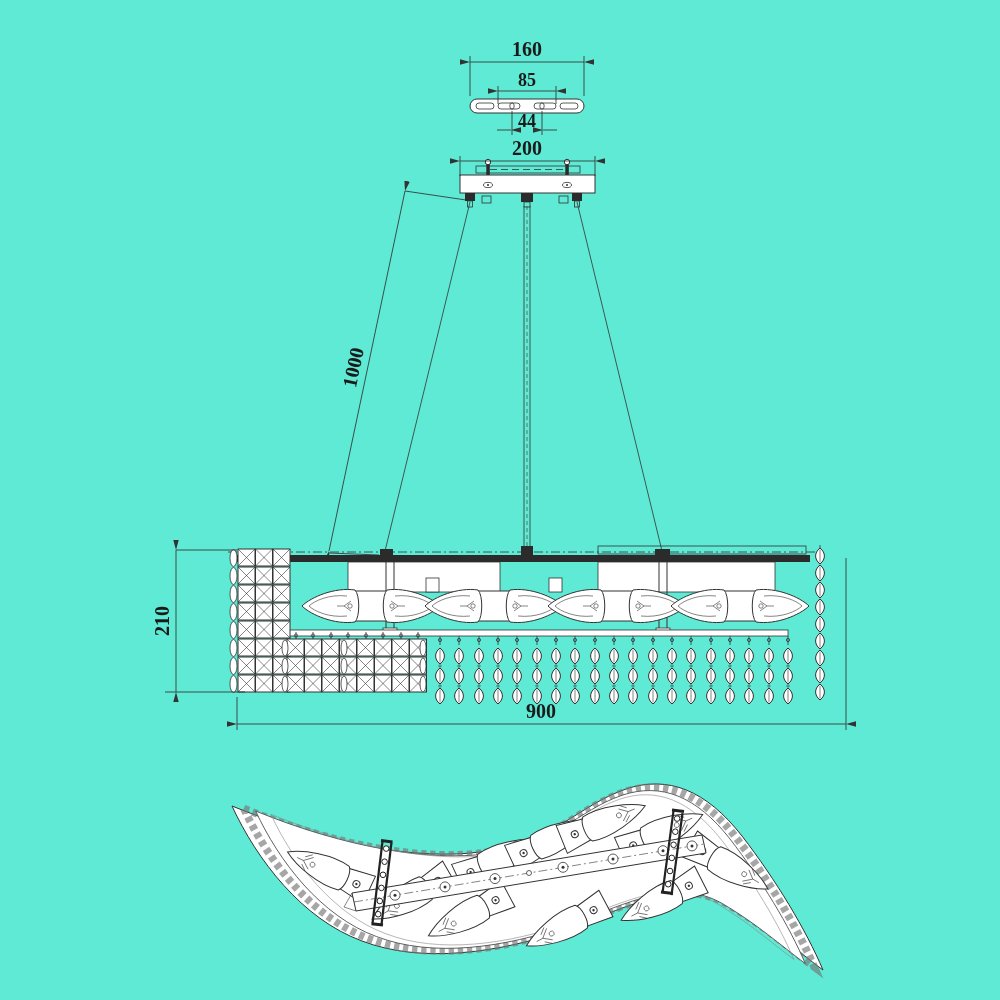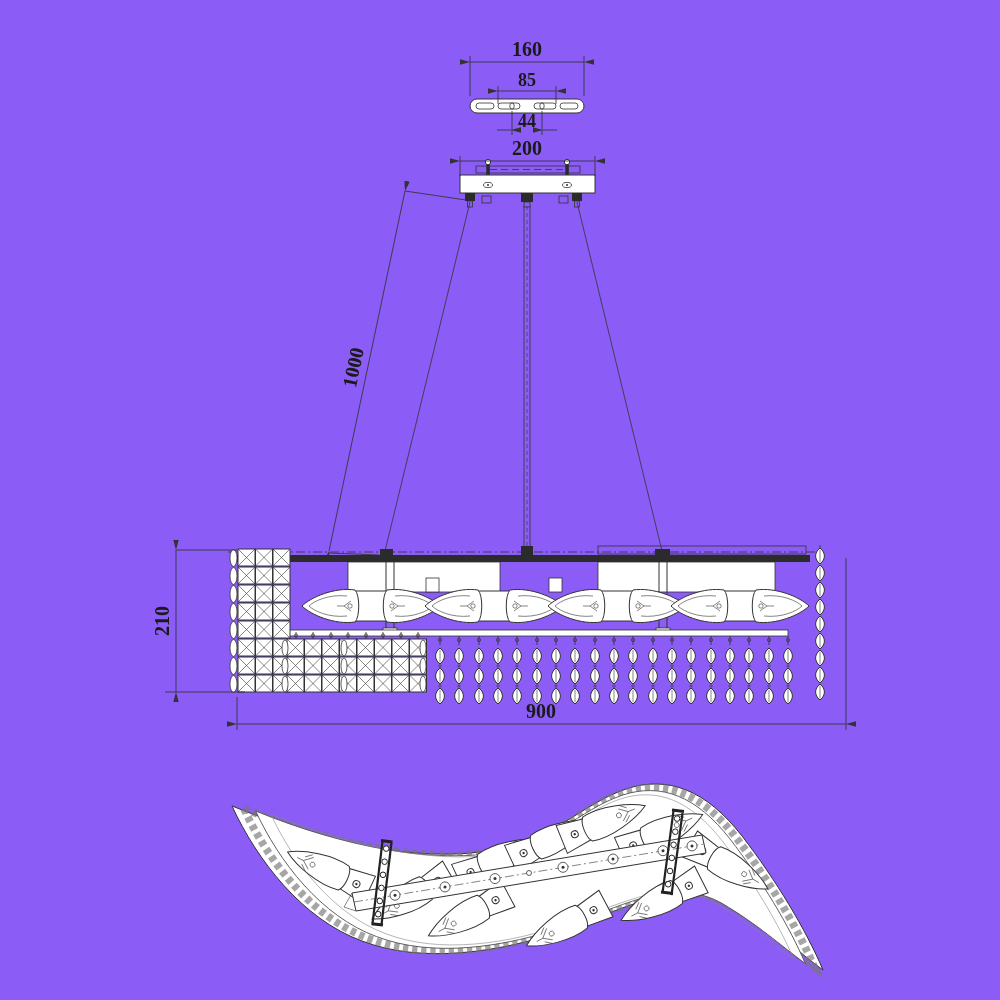--- a/index.html
+++ b/index.html
@@ -1,16 +1,16 @@
 <!DOCTYPE html>
 <html><head>
 <meta charset="utf-8">
 <style>
   html,body{margin:0;padding:0;background:#fff;}
-  .stage{position:relative;width:1000px;height:1000px;background:#8b5cf6;overflow:hidden;
+  .stage{position:relative;width:1000px;height:1000px;background:#5eead4;overflow:hidden;
          font-family:"Liberation Serif", serif;}
   svg{display:block}
   .ln{stroke:#333;fill:none;stroke-width:1}
   .lnw{stroke:#333;fill:#fff;stroke-width:1}
   .thin{stroke-width:.8}
   .vthin{stroke-width:.6}
   .dim{stroke:#333;stroke-width:.85;fill:none}
   .dd{stroke-dasharray:9 3 2 3}
   .dashed{stroke-dasharray:7 4}
   .dark{fill:#2b2b2b;stroke:none}

